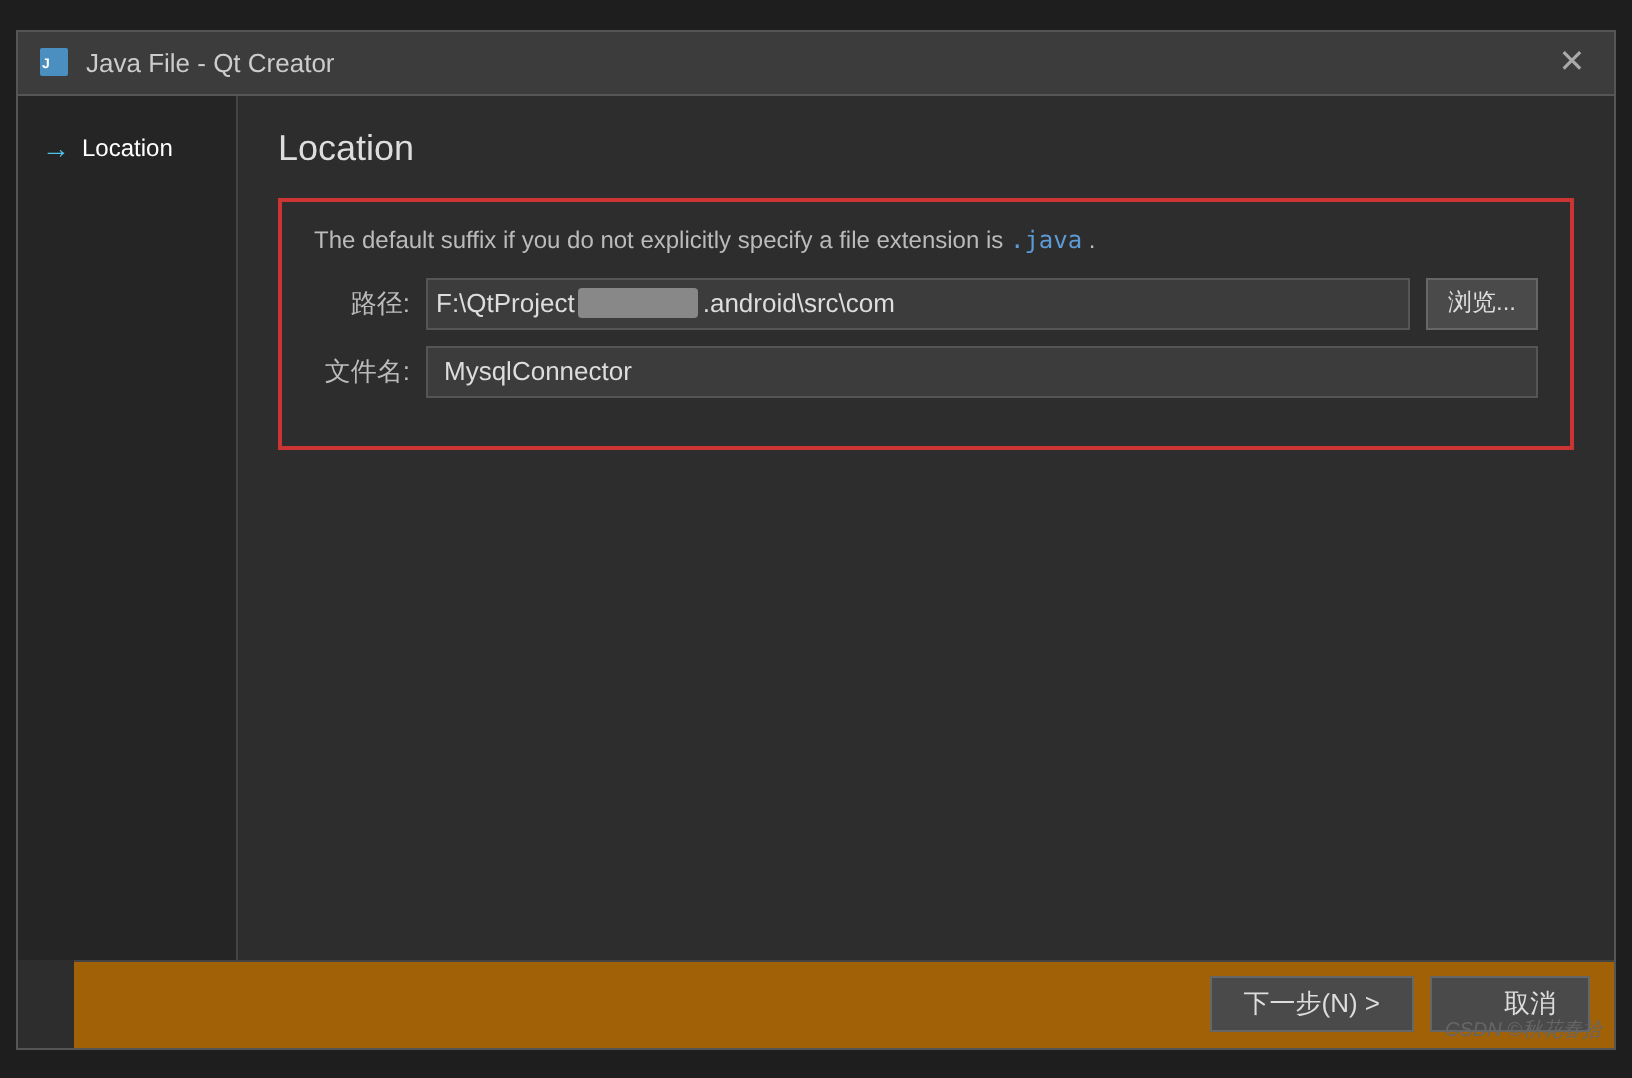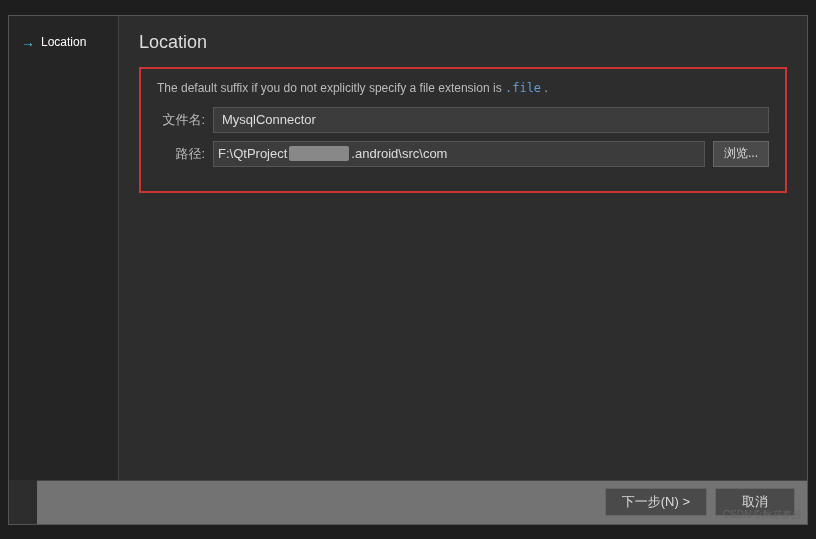--- a/index.html
+++ b/index.html
@@ -182,89 +182,102 @@
       border-radius: 2px;
       display: inline-block;
       margin: 0 2px;
       user-select: none;
       min-width: 60px;
     }
 
     
     .dialog-footer {
       height: 44px;
-      background: #737373;
+      background: #a16207;
       border-top: 1px solid #444;
       display: flex;
       align-items: center;
       justify-content: flex-end;
       padding: 0 12px;
       gap: 8px;
       flex-shrink: 0;
       margin-left: 28px;
     }
     .footer-btn {
       background: #4a4a4a;
       border: 1px solid #666;
       color: #ddd;
       padding: 4px 16px;
       font-size: 13px;
       cursor: pointer;
       min-width: 80px;
     }
     .footer-btn.cancel {
       background: #4a4a4a;
+      text-align: right;
     }
 
     .watermark {
       position: absolute;
       bottom: 2px;
       right: 6px;
       font-size: 10px;
       color: #666;
       font-style: italic;
     }
   </style>
 </head>
 <body>
 
 <div class="dialog">
 
+  <div class="title-bar">
+    <div class="title-bar-left">
+      <div class="title-icon">
+        <svg width="16" height="16" viewBox="0 0 16 16">
+          <rect width="14" height="14" x="1" y="1" rx="1" fill="#4a8fc0"></rect>
+          <text x="2" y="11" font-size="7" fill="#fff" font-weight="bold">J</text>
+        </svg>
+      </div>
+      <span>Java File - Qt Creator</span>
+    </div>
+    <button class="close-btn">✕</button>
+  </div>
 
   <div class="dialog-body">
 
     <div class="sidebar">
       <div class="sidebar-item active">
         <span class="sidebar-arrow">→</span>
         <span>Location</span>
       </div>
     </div>
 
     <div class="main-content">
       <div class="page-title">Location</div>
 
       <div class="form-section">
         <div class="info-text">
-          <span>The default suffix if you do not explicitly specify a file extension is </span><span class="java-ext">.file</span><span> .</span>
-        </div>
-
-        <div class="form-row">
-          <label class="form-label">文件名:</label>
-          <input class="form-input" type="text" value="MysqlConnector" style="">
+          <span>The default suffix if you do not explicitly specify a file extension is </span><span class="java-ext">.java</span><span> .</span>
         </div>
 
         <div class="form-row path-row">
           <label class="form-label">路径:</label>
           <div style="flex:1; display:flex; align-items:center; background:#3c3c3c; border:1px solid #555; height:26px; padding:0 4px; overflow:hidden;">
             <span style="color:#ddd; font-size:13px; white-space:nowrap;">F:\QtProject</span>
             <span class="blurred">&nbsp;&nbsp;&nbsp;&nbsp;&nbsp;&nbsp;&nbsp;&nbsp;&nbsp;</span>
             <span style="color:#ddd; font-size:13px; white-space:nowrap;">.android\src\com</span>
           </div>
           <button class="browse-btn">浏览...</button>
         </div>
+
+        <div class="form-row">
+          <label class="form-label">文件名:</label>
+          <input class="form-input" type="text" value="MysqlConnector" style="">
+        </div>
       </div>
     </div>
   </div>
 
   <div class="dialog-footer">
     <button class="footer-btn">下一步(N) &gt;</button>
     <button class="footer-btn cancel">取消</button>
   </div>
 
   <div class="watermark">CSDN ©秋花春拾</div>

